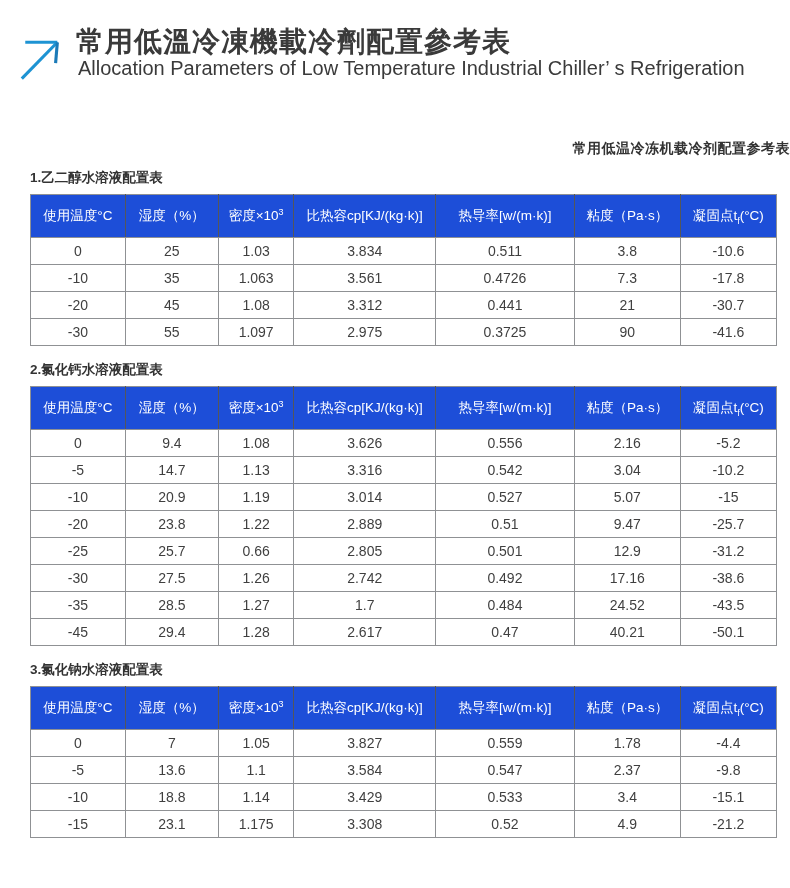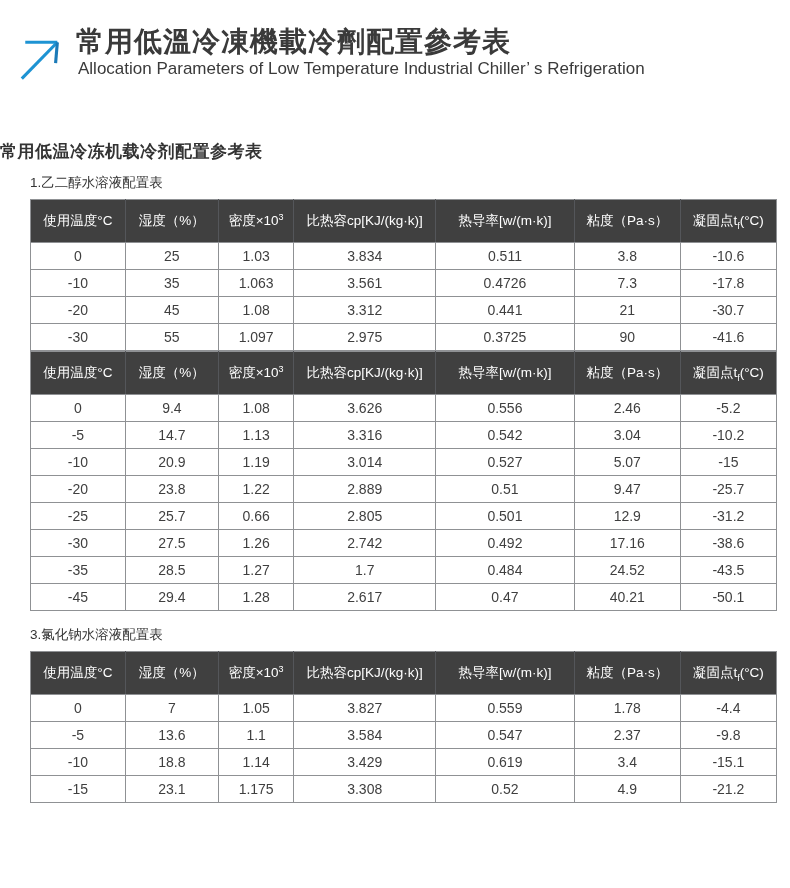--- a/index.html
+++ b/index.html
@@ -13,44 +13,44 @@
   .page { width: 790px; height: 888px; position: relative; }
 
   
   .brand { display: flex; align-items: flex-start; padding: 26px 0 0 14px; }
   .brand-logo { width: 52px; height: 54px; margin: 4px 10px 0 0; flex: 0 0 auto; }
   .brand-title {
     margin: 0; font-size: 28px; line-height: 32px; font-weight: 700;
     color: #3a3a3a; letter-spacing: 1px;
   }
   .brand-subtitle {
-    margin: 2px 0 0 2px; font-size: 17px; line-height: 17px;
+    margin: 2px 0 0 2px; font-size: 20px; line-height: 17px;
     color: #3a3a3a; font-weight: 400;
   }
 
   
   .doc-title {
-    margin: 56px 0 0 0; text-align: left;
-    font-size: 17px; font-weight: 700; color: #333333; letter-spacing: 0.5px;
+    margin: 56px 0 0 0; text-align: right;
+    font-size: 14px; font-weight: 700; color: #333333; letter-spacing: 0.5px;
   }
 
   
   .section-label {
     margin: 15px 0 7px 30px;
-    font-size: 13.5px; font-weight: 400; color: #333333;
+    font-size: 13.5px; font-weight: 700; color: #333333;
   }
   .section-label.first { margin-top: 11px; }
 
   table.cfg {
     border-collapse: collapse; table-layout: fixed;
     margin-left: 30px; width: 747px;
     border: 1px solid #8f9194;
   }
   table.cfg th {
-    background: #404040; color: #ffffff; font-weight: 400;
+    background: #1d4ed8; color: #ffffff; font-weight: 400;
     font-size: 13.5px; height: 34px; padding: 12px 2px;
     border-left: 1px solid #54565a;
     border-bottom: 1px solid #8f9194;
     text-align: center; white-space: nowrap;
   }
   table.cfg th:first-child { border-left: none; }
   table.cfg td {
     border: 1px solid #8f9194;
     font-size: 14px; color: #3f3f3f; text-align: center;
     height: 27px; padding: 0 2px; white-space: nowrap;
@@ -135,20 +135,21 @@
             <td>2.975</td>
             <td>0.3725</td>
             <td>90</td>
             <td>-41.6</td>
           </tr>
         </tbody>
     </table>
   </section>
 
   <section>
+    <p class="section-label">2.氯化钙水溶液配置表</p>
     <table class="cfg">
       <colgroup>
         <col style="width:12.7%">
           <col style="width:12.5%">
           <col style="width:10.1%">
         <col style="width:19.0%">
           <col style="width:18.6%">
           <col style="width:14.2%">
           <col style="width:12.9%">
       </colgroup>
@@ -163,21 +164,21 @@
           <th><span>凝固点t</span><sub>f</sub><span>(°C)</span></th>
         </tr>
       </thead>
       <tbody>
           <tr>
             <td>0</td>
             <td>9.4</td>
             <td>1.08</td>
             <td>3.626</td>
             <td>0.556</td>
-            <td>2.46</td>
+            <td>2.16</td>
             <td>-5.2</td>
           </tr>
           <tr>
             <td>-5</td>
             <td>14.7</td>
             <td>1.13</td>
             <td>3.316</td>
             <td>0.542</td>
             <td>3.04</td>
             <td>-10.2</td>
@@ -280,21 +281,21 @@
             <td>3.584</td>
             <td>0.547</td>
             <td>2.37</td>
             <td>-9.8</td>
           </tr>
           <tr>
             <td>-10</td>
             <td>18.8</td>
             <td>1.14</td>
             <td>3.429</td>
-            <td>0.619</td>
+            <td>0.533</td>
             <td>3.4</td>
             <td>-15.1</td>
           </tr>
           <tr>
             <td>-15</td>
             <td>23.1</td>
             <td>1.175</td>
             <td>3.308</td>
             <td>0.52</td>
             <td>4.9</td>

